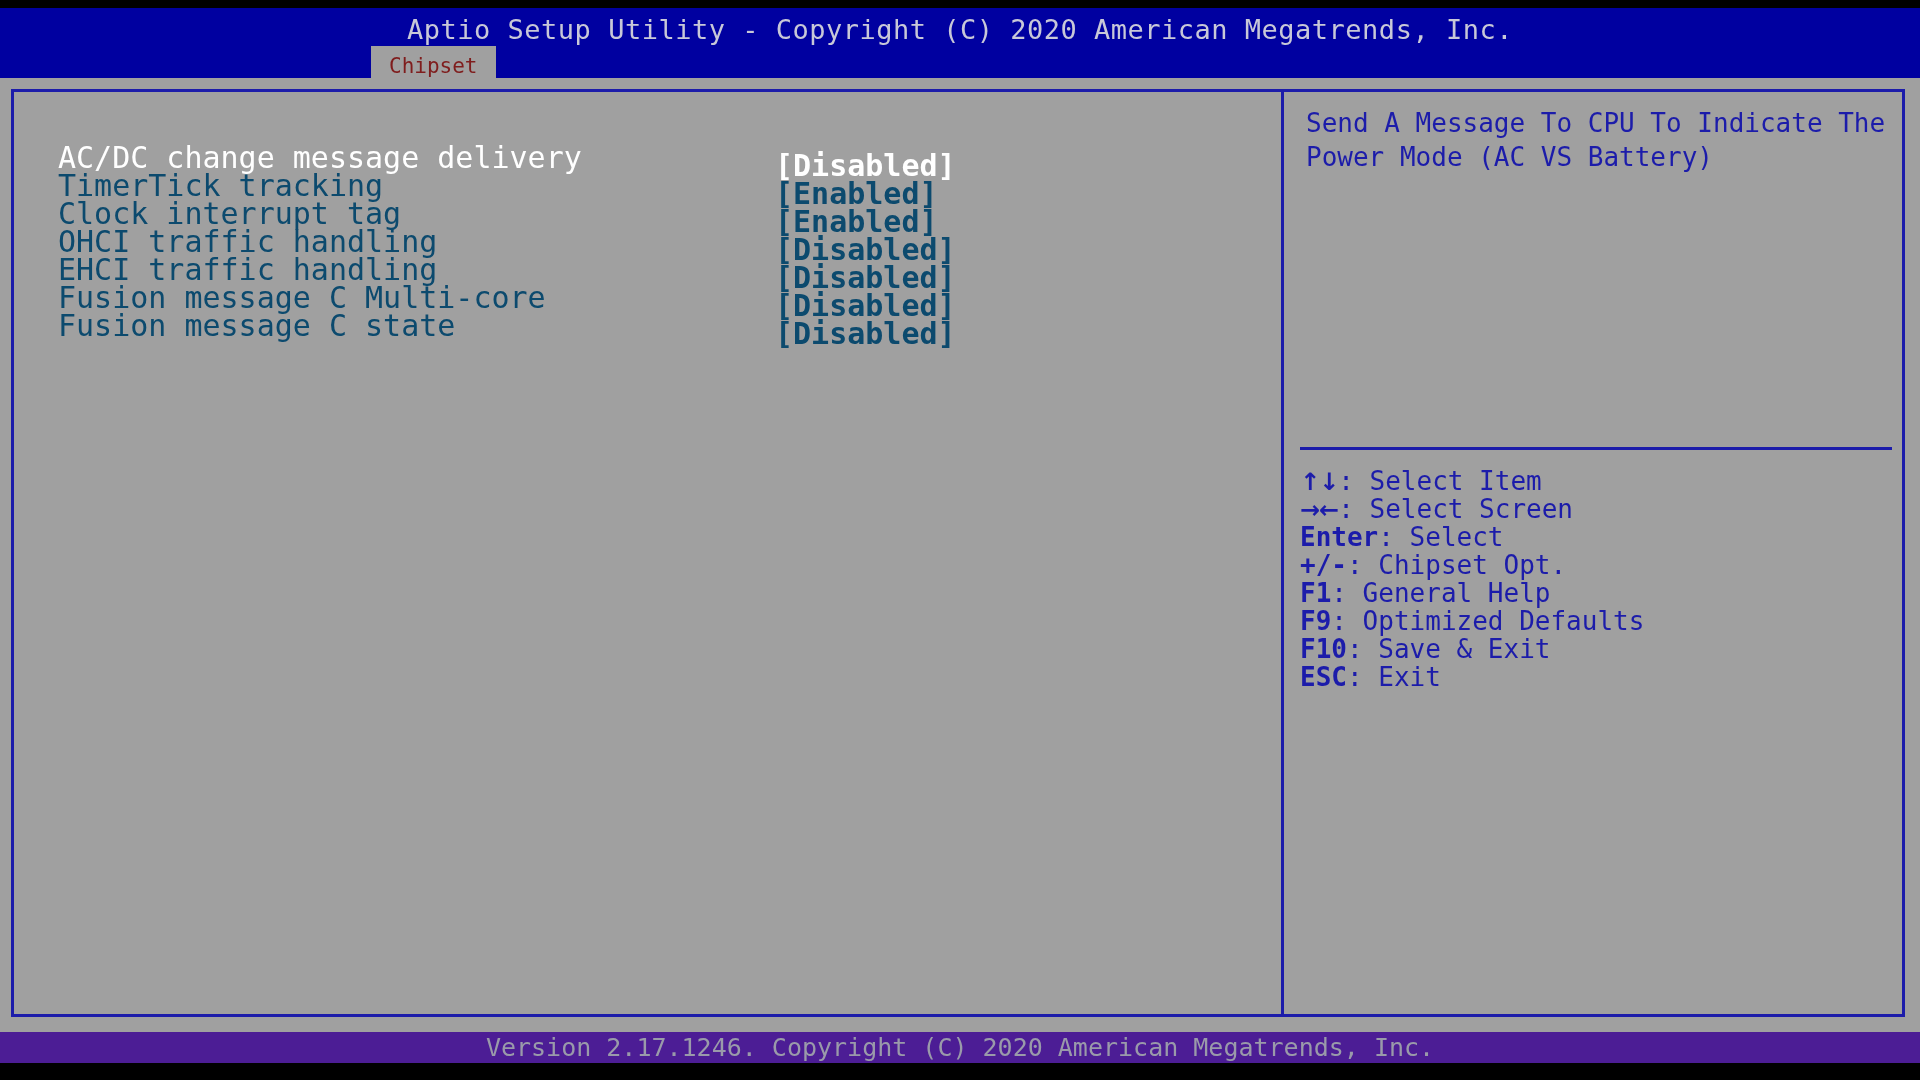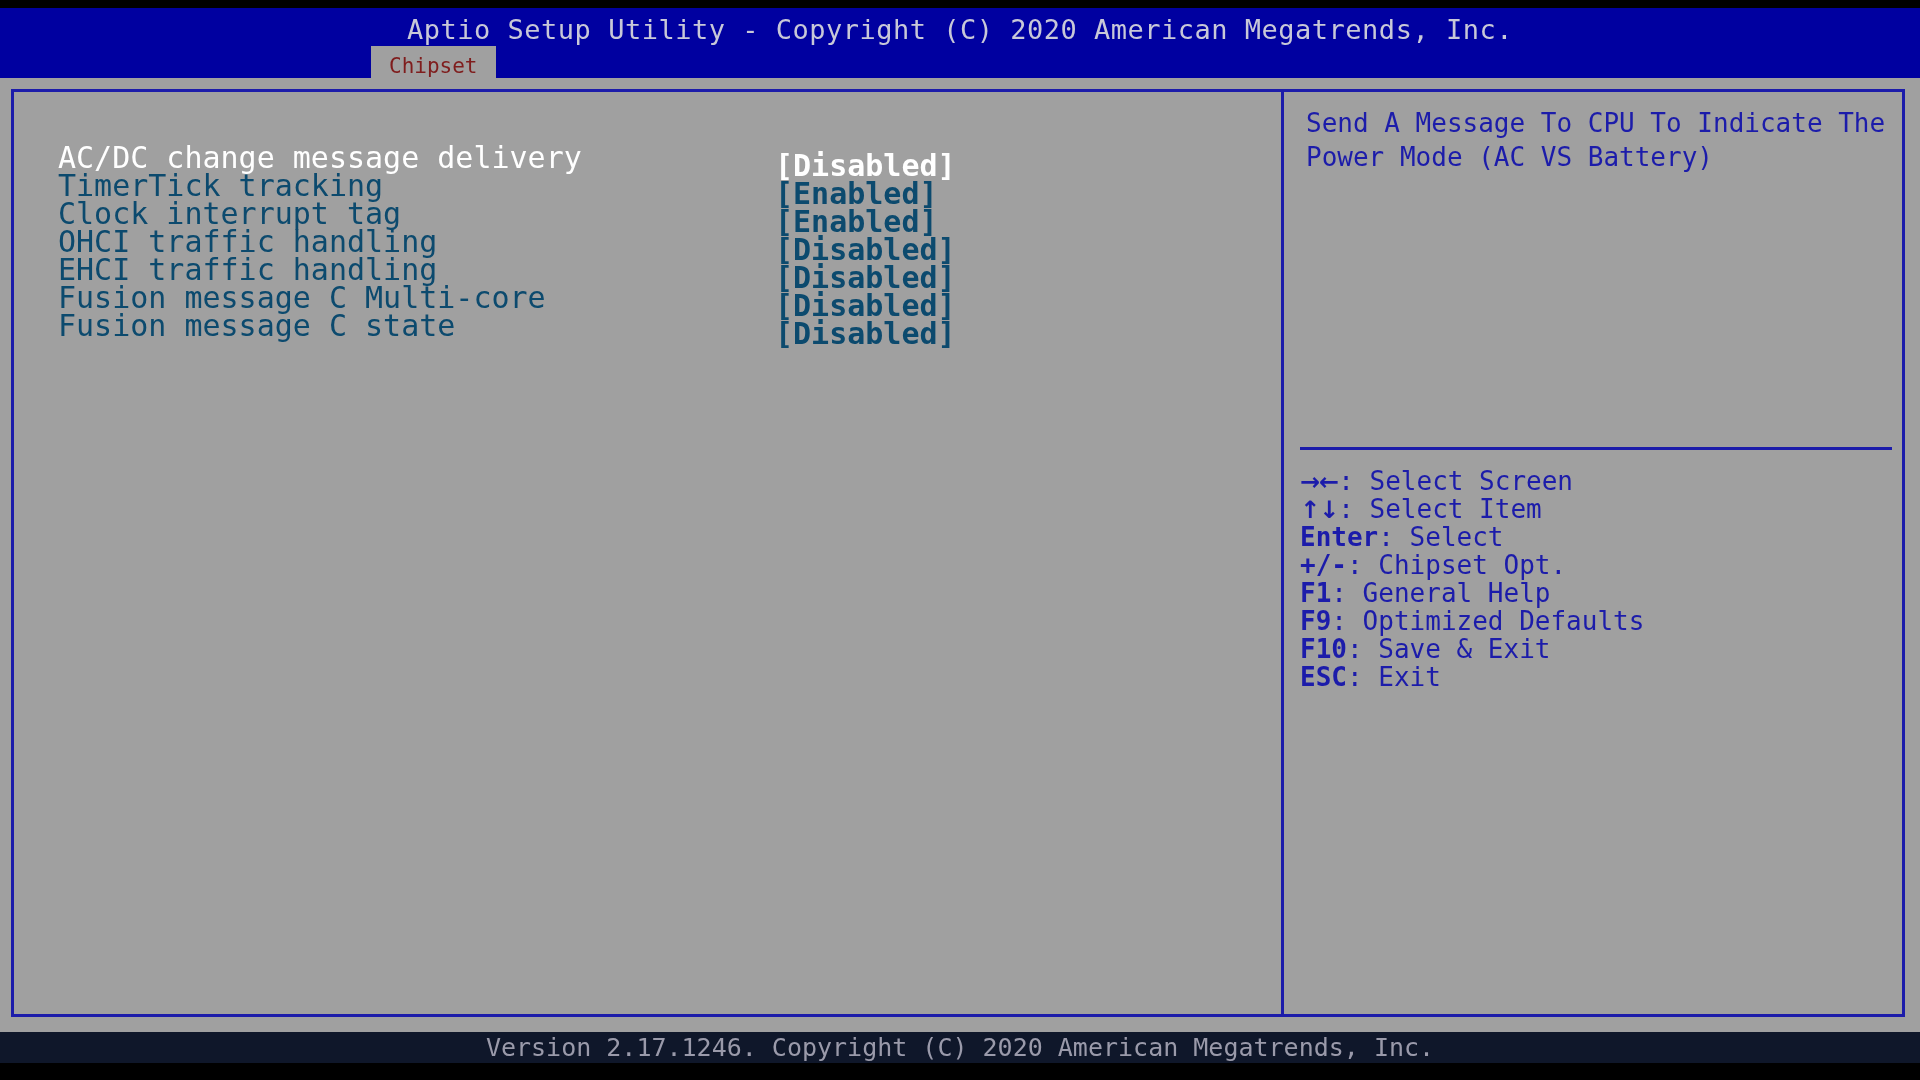--- a/index.html
+++ b/index.html
@@ -179,21 +179,21 @@
     letter-spacing: -1px;
   }
 
   
   .footer-bar {
     position: absolute;
     left: 0;
     top: 1032px;
     width: 1920px;
     height: 31px;
-    background: #0f172a;
+    background: #4c1d95;
   }
   .footer-text {
     position: absolute;
     left: 0;
     top: 0;
     width: 1920px;
     text-align: center;
     color: #9a9aaa;
     font-size: 25px;
     line-height: 31px;
@@ -225,22 +225,22 @@
         <div class="setting-row" style="top: 136px;"><span class="setting-label c-blue">OHCI traffic handling</span><span class="setting-value c-blue">[Disabled]</span></div>
         <div class="setting-row" style="top: 164px;"><span class="setting-label c-blue">EHCI traffic handling</span><span class="setting-value c-blue">[Disabled]</span></div>
         <div class="setting-row" style="top: 192px;"><span class="setting-label c-blue">Fusion message C Multi-core</span><span class="setting-value c-blue">[Disabled]</span></div>
         <div class="setting-row" style="top: 220px;"><span class="setting-label c-blue">Fusion message C state</span><span class="setting-value c-blue">[Disabled]</span></div>
       </div>
 
     <div class="help-panel">
       <div class="help-text">Send A Message To CPU To Indicate The Power Mode (AC VS Battery)</div>
       <div class="help-separator"></div>
       <div class="legend">
+          <div class="legend-row"><span class="legend-key legend-arrow">↑↓</span><span>: Select Item</span></div>
           <div class="legend-row"><span class="legend-key legend-arrow">→←</span><span>: Select Screen</span></div>
-          <div class="legend-row"><span class="legend-key legend-arrow">↑↓</span><span>: Select Item</span></div>
           <div class="legend-row"><span class="legend-key">Enter</span><span>: Select</span></div>
           <div class="legend-row"><span class="legend-key">+/-</span><span>: Chipset Opt.</span></div>
           <div class="legend-row"><span class="legend-key">F1</span><span>: General Help</span></div>
           <div class="legend-row"><span class="legend-key">F9</span><span>: Optimized Defaults</span></div>
           <div class="legend-row"><span class="legend-key">F10</span><span>: Save &amp; Exit</span></div>
           <div class="legend-row"><span class="legend-key">ESC</span><span>: Exit</span></div>
         </div>
     </div>
 
   </div>

